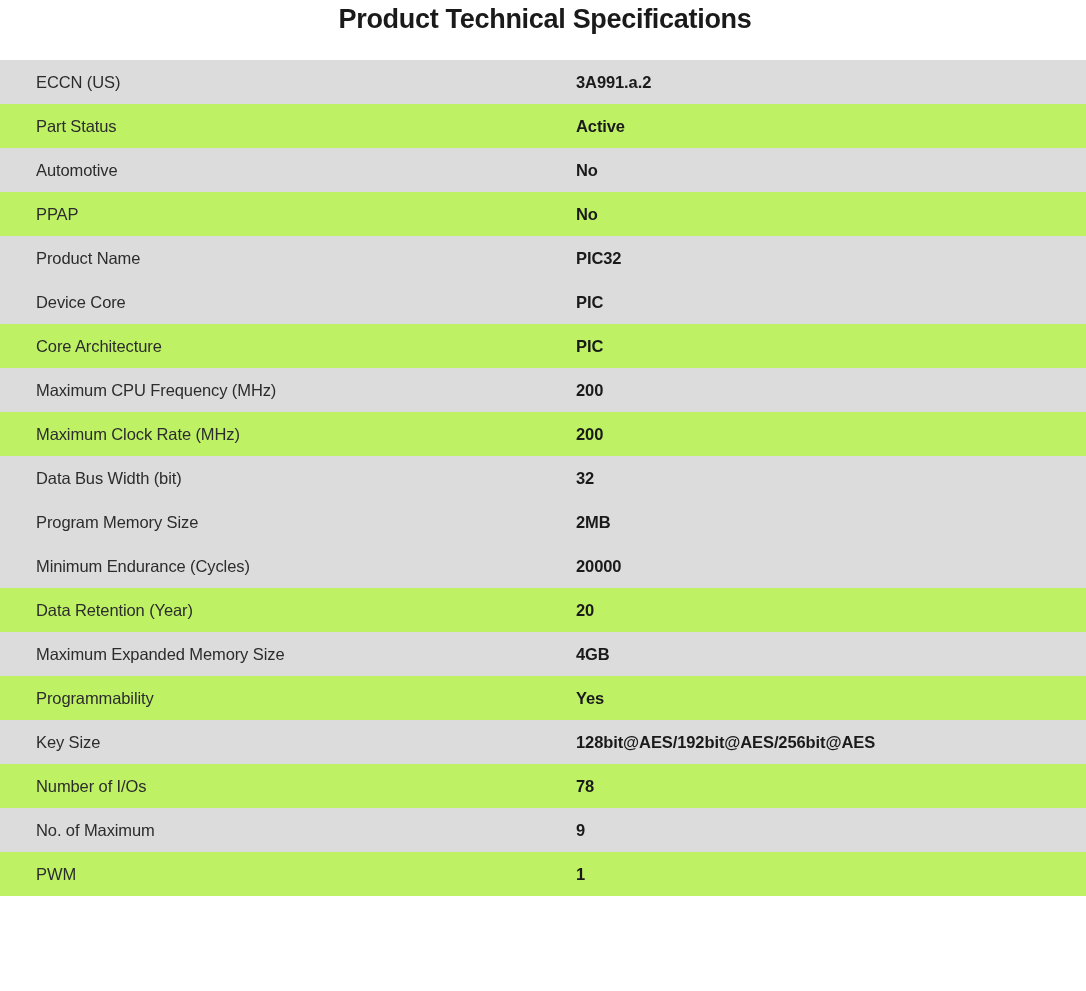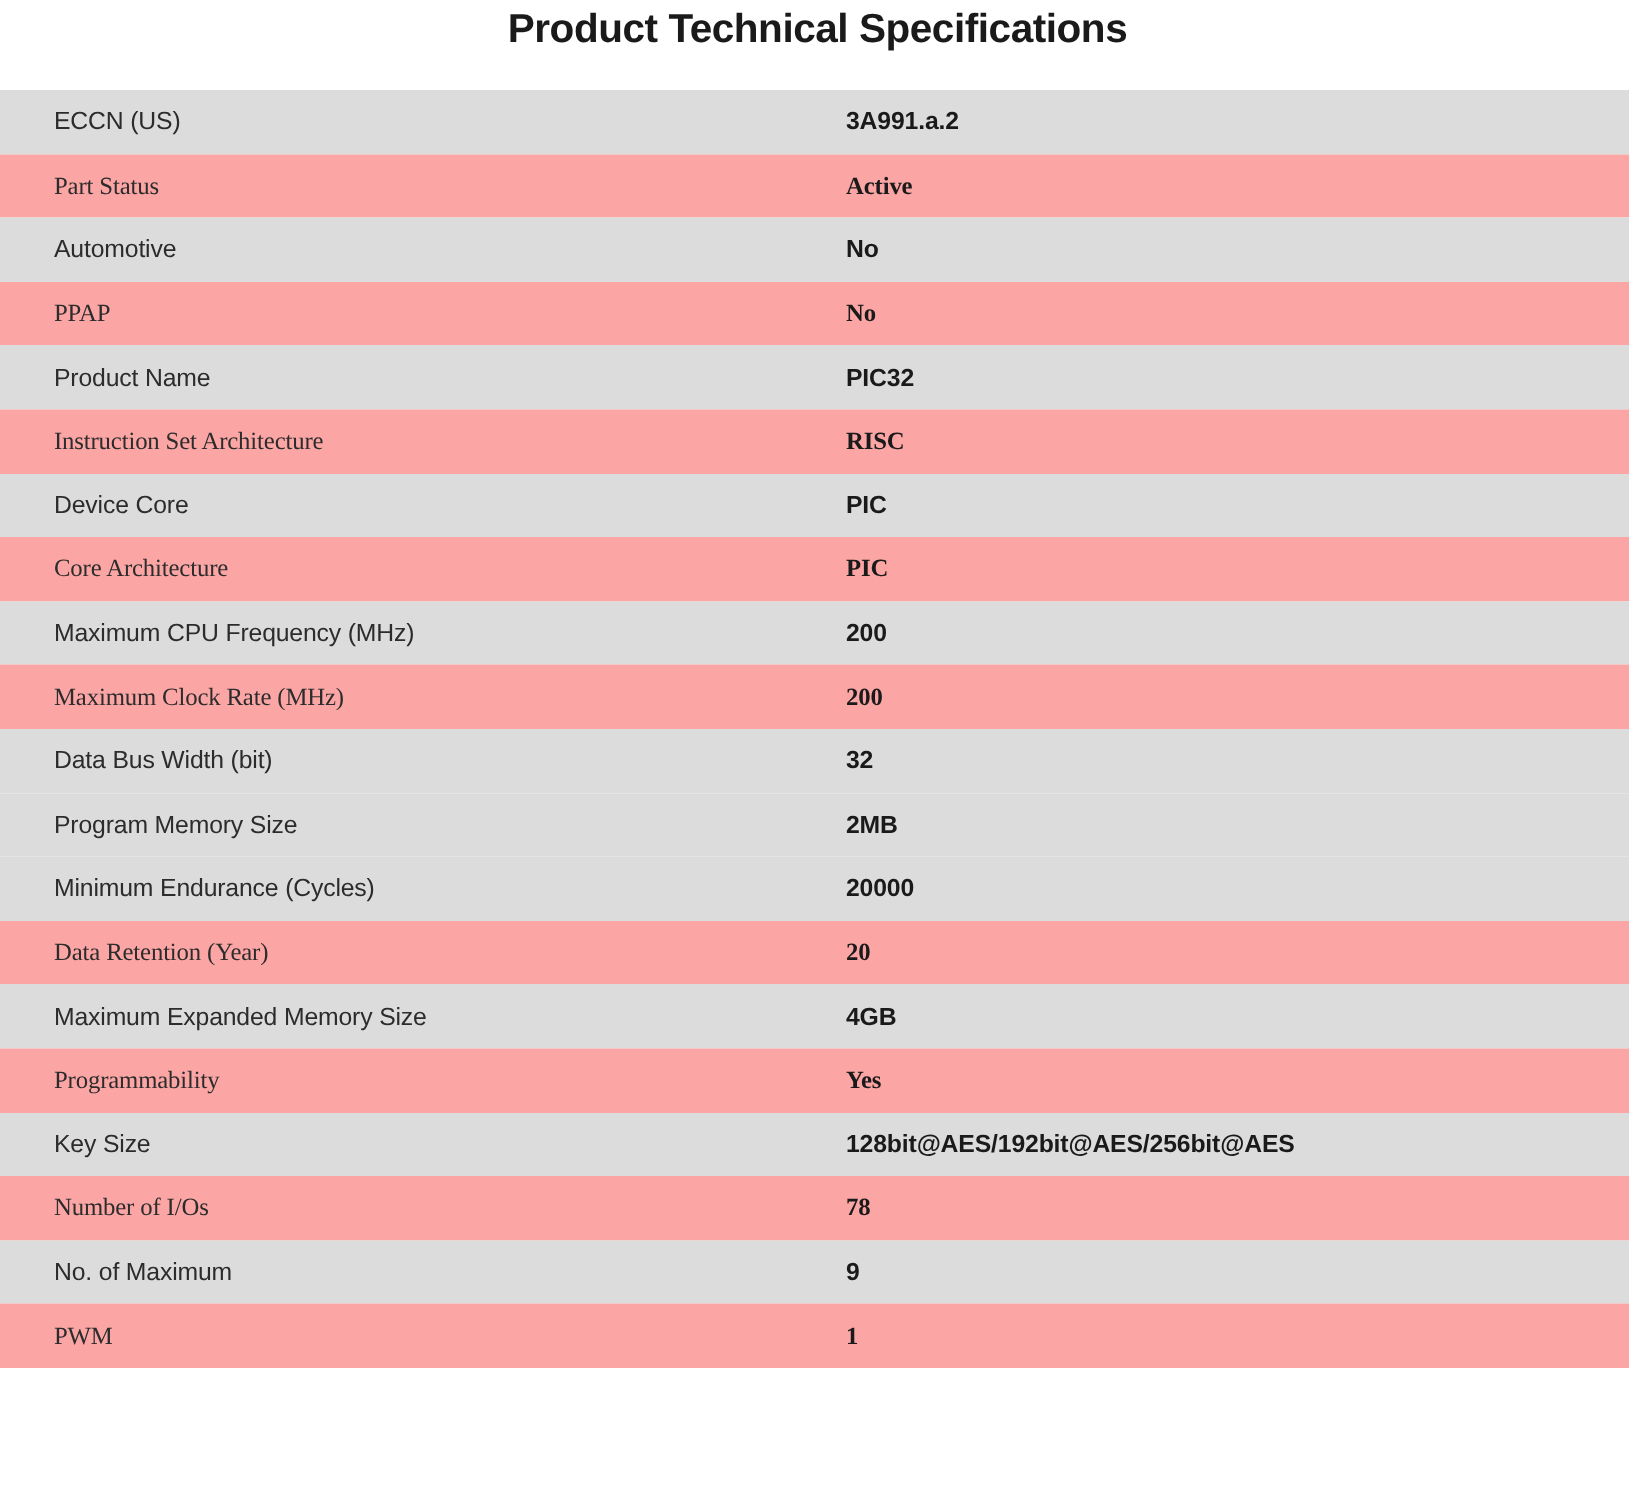--- a/index.html
+++ b/index.html
@@ -35,25 +35,24 @@
     table-layout: fixed;
     margin-top: 24px;
   }
   .spec-table tr {
     height: 42.6px;
   }
   .spec-table tr.odd {
     background: #dcdcdc;
   }
   .spec-table tr.even {
-    background: #fca5a5;
-    font-family: Liberation Serif, serif;
+    background: #bef264;
   }
   .spec-table td {
-    padding: 0;
+    padding: 12px;
     vertical-align: middle;
     font-size: 16.5px;
     line-height: 20px;
   }
   td.label {
     width: 528px;
     padding-left: 36px;
     color: #2c2c2c;
     font-weight: normal;
     letter-spacing: -0.1px;
@@ -86,24 +85,20 @@
           <td class="label">Automotive</td>
           <td class="value">No</td>
         </tr>
         <tr class="even">
           <td class="label">PPAP</td>
           <td class="value">No</td>
         </tr>
         <tr class="odd">
           <td class="label">Product Name</td>
           <td class="value">PIC32</td>
-        </tr>
-        <tr class="even">
-          <td class="label">Instruction Set Architecture</td>
-          <td class="value">RISC</td>
         </tr>
         <tr class="odd">
           <td class="label">Device Core</td>
           <td class="value">PIC</td>
         </tr>
         <tr class="even">
           <td class="label">Core Architecture</td>
           <td class="value">PIC</td>
         </tr>
         <tr class="odd">

